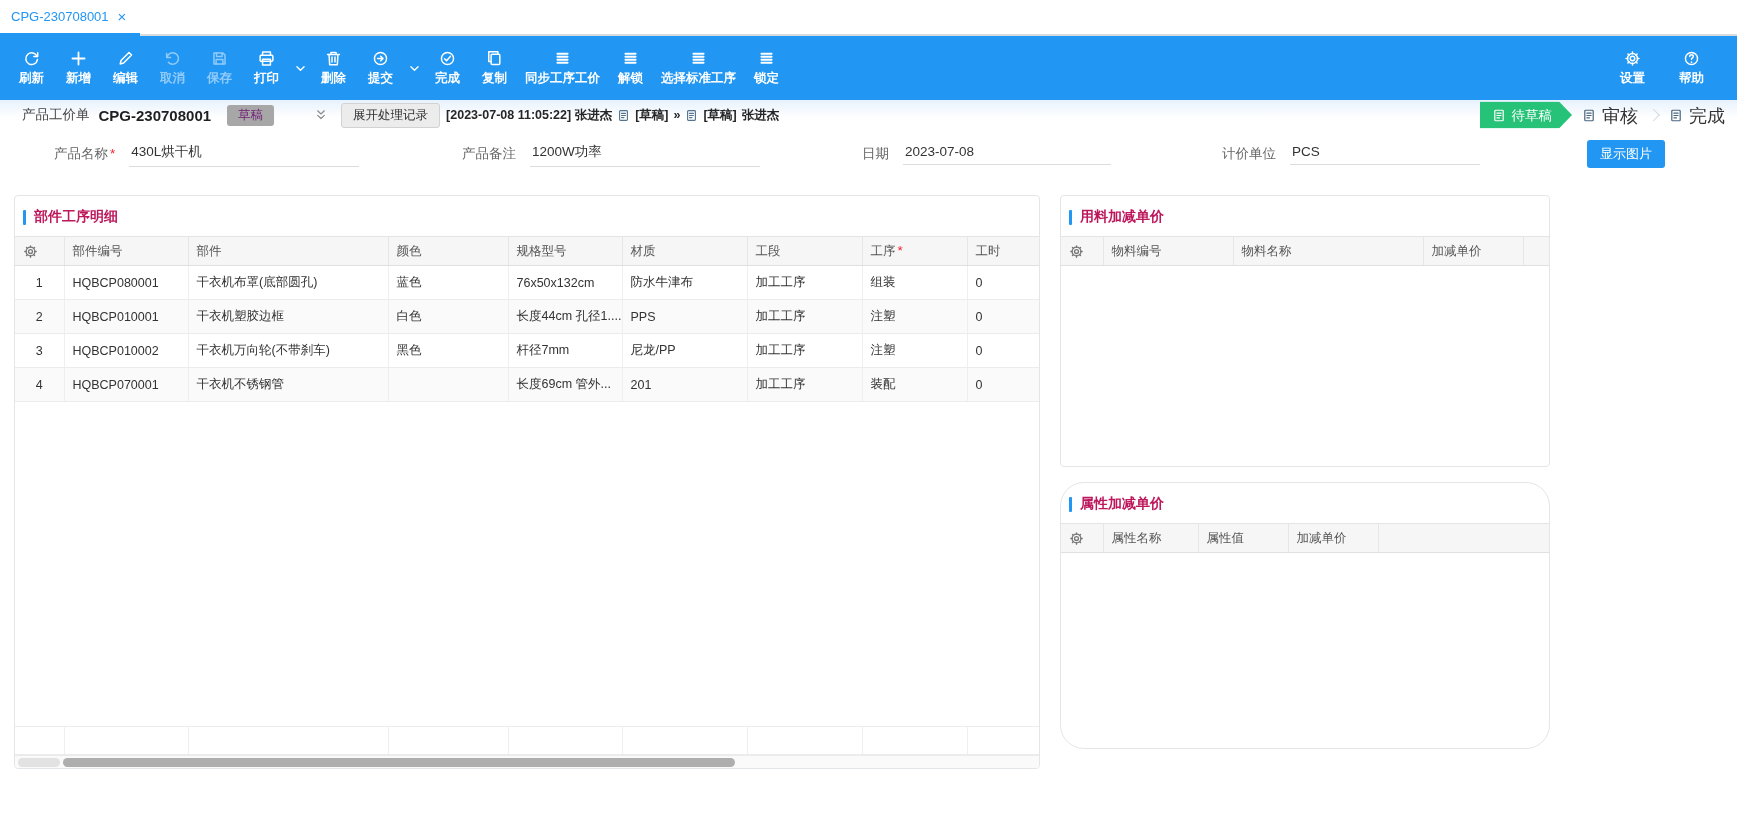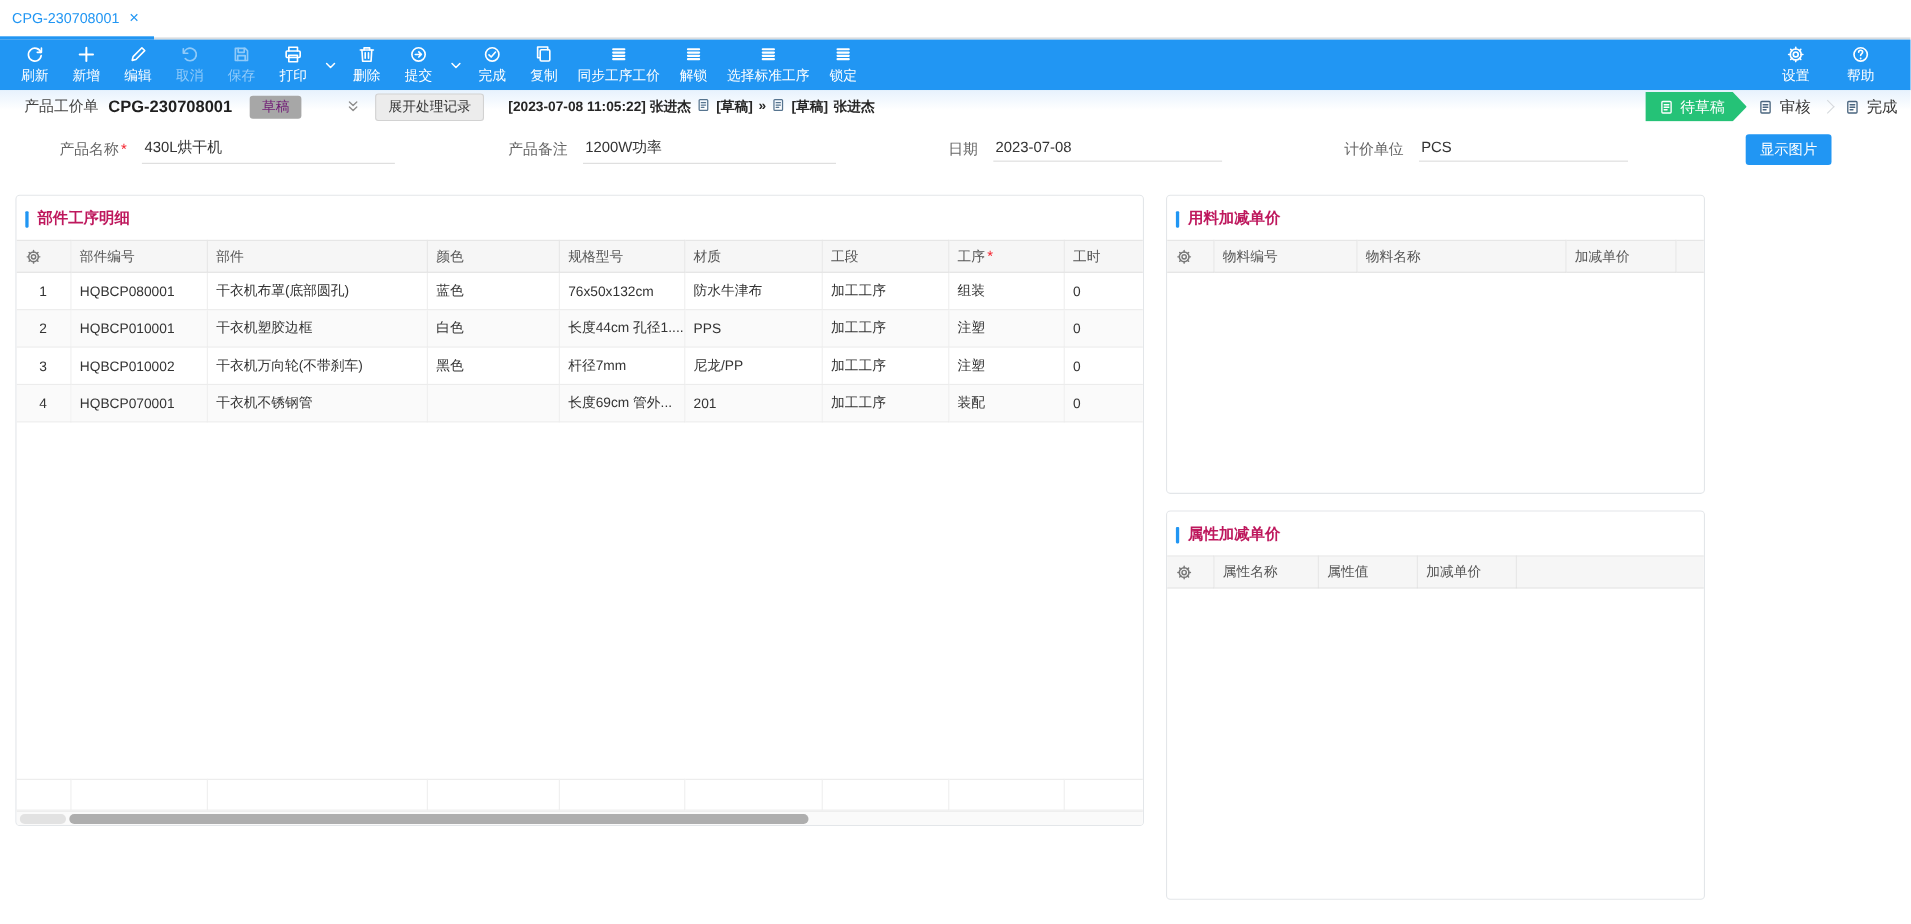--- a/index.html
+++ b/index.html
@@ -11,21 +11,21 @@
   }
   
   .tabbar { height:36px; background:#fff; border-bottom:2px solid #d9dcdf; display:flex; }
   .tab {
     display:flex; align-items:center; gap:9px; padding:0 14px 0 11px;
     color:#2196f3; font-size:13px; cursor:pointer;
     border-bottom:3px solid #2196f3; margin-bottom:-2px;
   }
   .tab-close { font-size:15px; line-height:1; cursor:pointer; }
   
-  .toolbar { height:46px; background:#2196f3; display:flex; align-items:center; padding:0 22px 0 8px; }
+  .toolbar { height:64px; background:#2196f3; display:flex; align-items:center; padding:0 22px 0 8px;font-weight:bold; }
   .tbar-group { display:flex; align-items:stretch; }
   .tbtn {
     min-width:47px; padding:0 7px; height:52px; cursor:pointer;
     display:flex; flex-direction:column; align-items:center; justify-content:center; gap:3px;
     color:#fff; font-size:12.5px; white-space:nowrap;
   }
   .tbtn .ic { width:17px; height:17px; }
   .tbtn.disabled { opacity:.5; }
   .tchev { min-width:20px; padding:0 2px; }
   .tchev .ic { width:13px; height:13px; }
@@ -37,29 +37,29 @@
     font-size:13px;
   }
   .doc-type { color:#444; font-size:13.5px; }
   .doc-no { font-weight:bold; font-size:15px; color:#1f1f1f; margin-left:9px; }
   .badge { background:#a7a7a7; color:#701a75; font-size:12.5px; padding:2px 11px; border-radius:3px; margin-left:16px; }
   .expand-ic { margin-left:40px; color:#8c8c8c; width:14px; height:14px; cursor:pointer; }
   .expandbtn {
     margin-left:13px; background:#ececec; border:1px solid #d2d2d2; border-radius:3px;
     padding:3px 11px; font-size:12.5px; color:#333; cursor:pointer;
   }
-  .process { margin-left:22px; display:flex; align-items:flex-start; gap:5px; font-size:12.5px; font-weight:600; color:#262626; }
+  .process { margin-left:6px; display:flex; align-items:center; gap:5px; font-size:12.5px; font-weight:600; color:#262626; }
   .process .ic { width:13px; height:13px; color:#56748f; }
   .stepper { position:absolute; right:2px; top:50%; transform:translateY(-50%); display:flex; align-items:center; }
   .step-active {
     display:flex; align-items:center; gap:6px; height:27px; padding:0 20px 0 12px;
     color:#fff; font-size:13.5px;
     clip-path:polygon(0 0, calc(100% - 13px) 0, 100% 50%, calc(100% - 13px) 100%, 0 100%);
   }
-  .step { display:flex; align-items:center; gap:6px; padding:0 10px; font-size:14px; color:#333; height:27px; }
+  .step { display:flex; align-items:center; gap:6px; padding:0 10px; font-size:18px; color:#333; height:27px; }
   .step .ic, .step-active .ic { width:14px; height:14px; }
   .step .ic { color:#4a657f; }
   .stepsep { width:9px; height:9px; border-top:1px solid #d5d9dd; border-right:1px solid #d5d9dd; transform:rotate(45deg); margin:0 1px; }
   
   .formrow { height:47px; display:flex; align-items:center; padding-left:54px; }
   .fgroup { display:flex; align-items:center; }
   .fgroup.g0 { width:408px; } .fgroup.g1 { width:400px; } .fgroup.g2 { width:360px; }
   .flabel { color:#666; font-size:13.5px; white-space:nowrap; }
   .req { color:#f5222d; margin-left:2px; font-size:13.5px; }
   .fvalue { margin-left:14px; border-bottom:1px solid #dcdcdc; font-size:13.5px; color:#333; padding:2px 2px 5px; white-space:nowrap; overflow:hidden; }
@@ -68,21 +68,21 @@
     margin-left:auto; margin-right:72px; background:#2196f3; color:#fff; border:none;
     border-radius:3px; font-size:13px; padding:5px 13px; cursor:pointer; white-space:nowrap;
     font-family:"Liberation Sans", sans-serif;
   }
   
   .content { display:flex; align-items:flex-start; gap:20px; padding:18px 0 0 14px; }
   .card { background:#fff; border:1px solid #e3e6e9; border-radius:4px; display:flex; flex-direction:column; overflow:hidden; }
   .card-left { width:1026px; height:574px; }
   .rightcol { display:flex; flex-direction:column; gap:15px; }
   .card-rt { width:490px; height:272px; }
-  .card-rb { width:490px; height:354px; }
+  .card-rb { width:490px; height:267px;border-radius:24px; }
   .cardtitle { display:flex; align-items:center; gap:8px; padding:12px 10px 10px 8px; font-weight:bold; font-size:14px; color:#be185d; }
   .bluebar { width:3px; height:15px; background:#2196f3; border-radius:1px; }
   table.grid { border-collapse:collapse; width:100%; table-layout:fixed; font-size:12.5px; }
   .grid th {
     background:#f6f6f6; color:#555; font-weight:normal; text-align:left;
     padding:0 8px; height:29px; border-top:1px solid #e4e4e4; border-bottom:1px solid #e0e0e0;
     border-right:1px solid #e6e6e6; white-space:nowrap; overflow:hidden;
   }
   .grid th:last-child { border-right:none; }
   .grid td {

